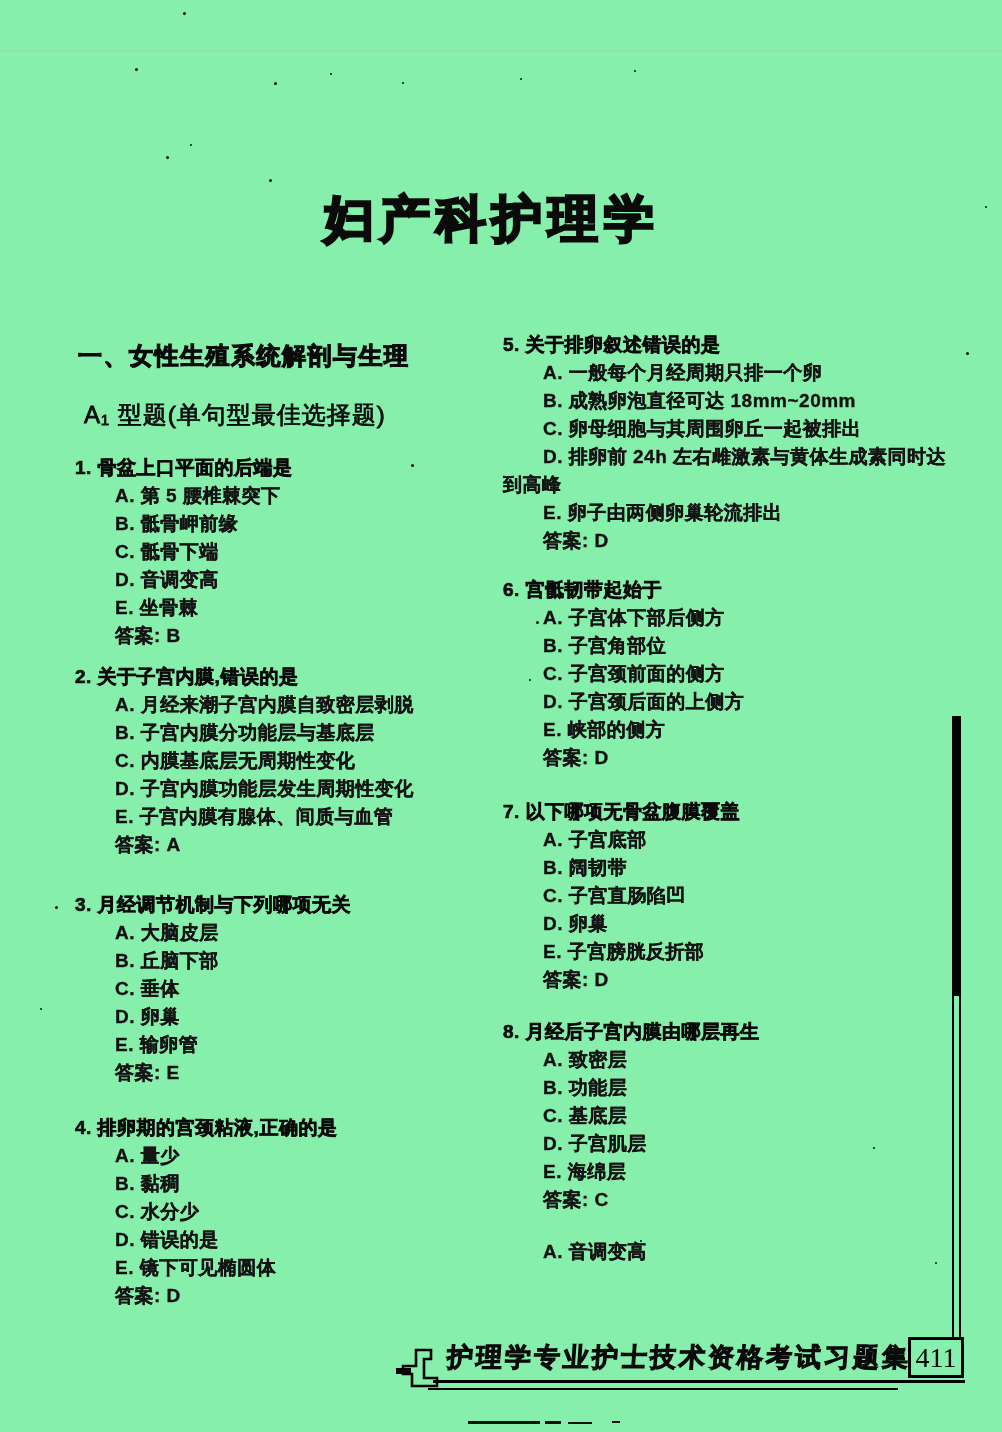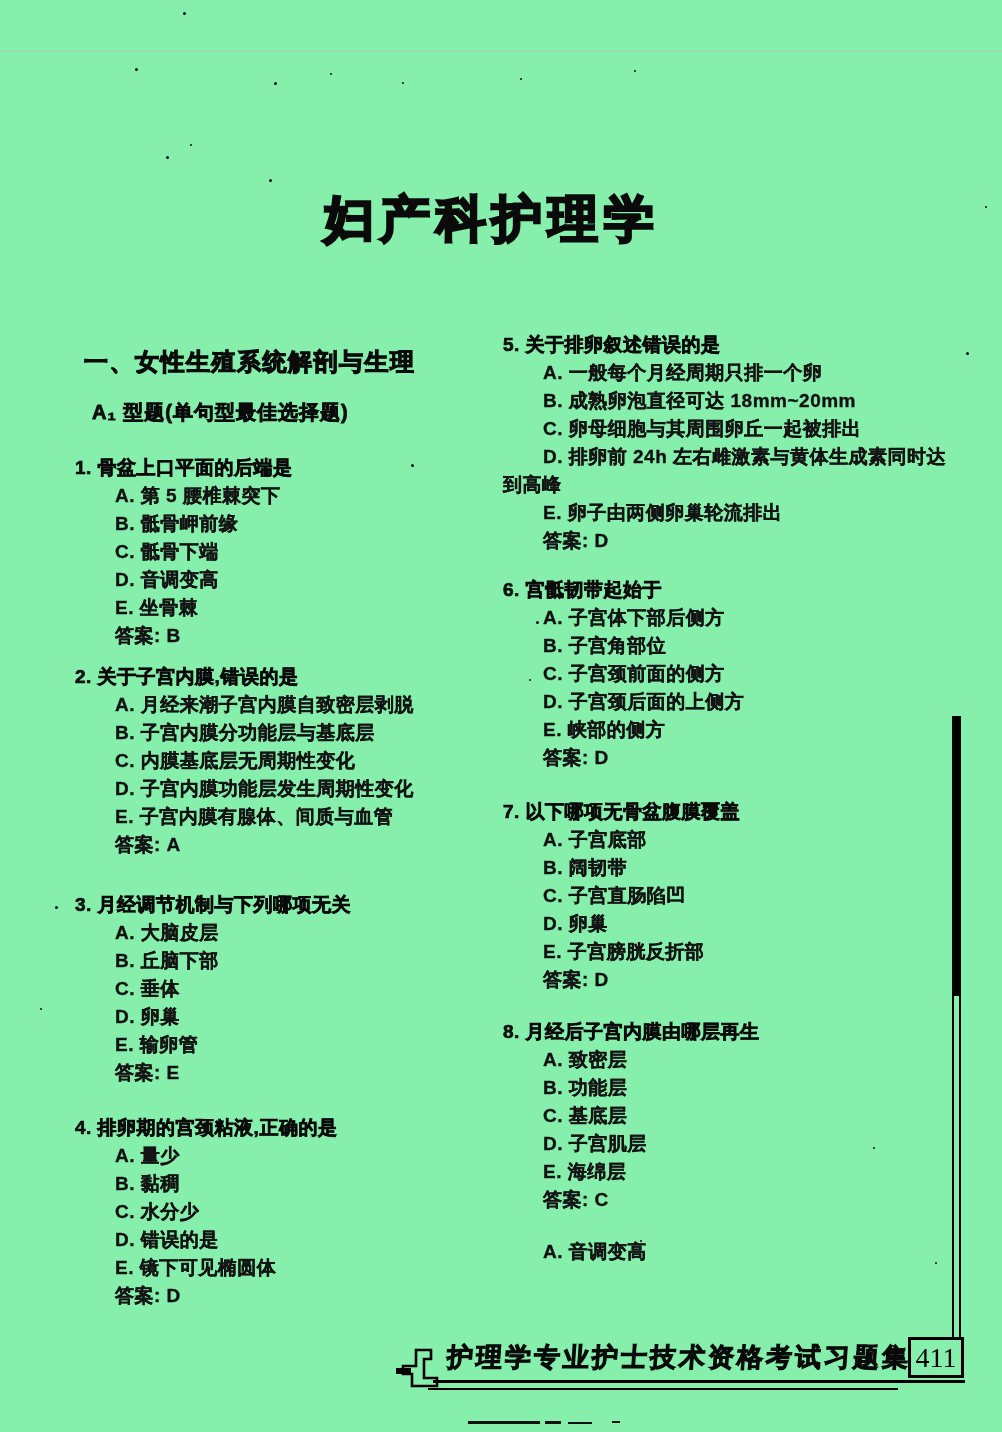--- a/index.html
+++ b/index.html
@@ -29,24 +29,24 @@
     left: 76px;
     top: 338px;
     font-size: 24px;
     font-weight: bold;
     letter-spacing: 1.5px;
     -webkit-text-stroke: 1.1px #0a0a0a;
     white-space: nowrap;
   }
   .subsection-heading {
     position: absolute;
-    left: 92px;
+    left: 84px;
     top: 399px;
-    font-size: 20px;
-    font-weight: bold;
+    font-size: 24px;
+    font-weight: normal;
     letter-spacing: 1px;
     -webkit-text-stroke: 0.8px #0a0a0a;
     white-space: nowrap;
   }
   .question {
     position: absolute;
     font-size: 19px;
     line-height: 28px;
     white-space: nowrap;
   }
@@ -131,21 +131,21 @@
 </style>
 </head>
 <body>
 
 <div class="page">
 
   <div class="scan-band"></div>
 
   <h1 class="book-title" style="margin:0;">妇产科护理学</h1>
 
-  <h2 class="section-heading" style="margin:8px;">一、女性生殖系统解剖与生理</h2>
+  <h2 class="section-heading" style="margin:2px;">一、女性生殖系统解剖与生理</h2>
 
   <h3 class="subsection-heading" style="margin:0;">A₁ 型题(单句型最佳选择题)</h3>
 
   <div id="questions-layer">
       <div class="question" style="left: 75px; top: 454px; width: 412px;">
         <div class="q-stem">1. 骨盆上口平面的后端是</div>
         <div class="q-option">A. 第 5 腰椎棘突下</div>
         <div class="q-option">B. 骶骨岬前缘</div>
         <div class="q-option">C. 骶骨下端</div>
         <div class="q-option">D. 音调变高</div>

